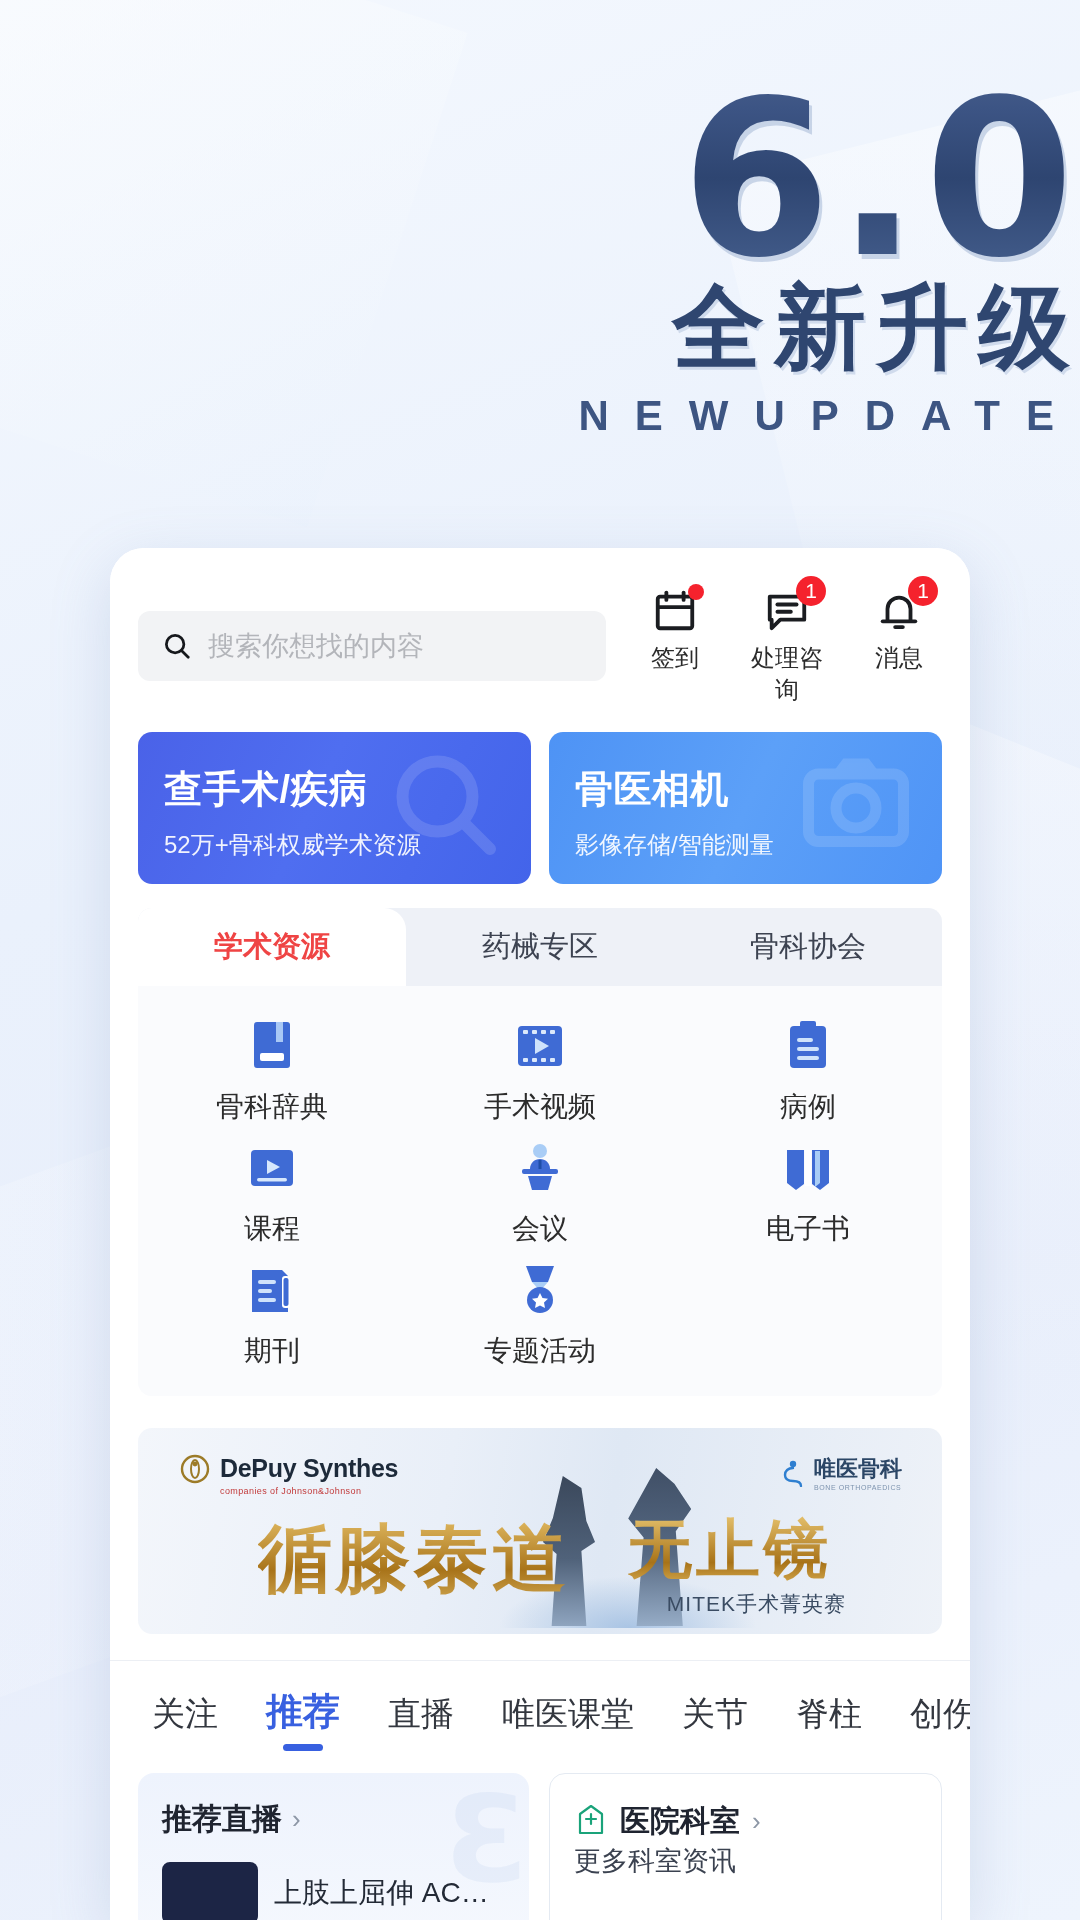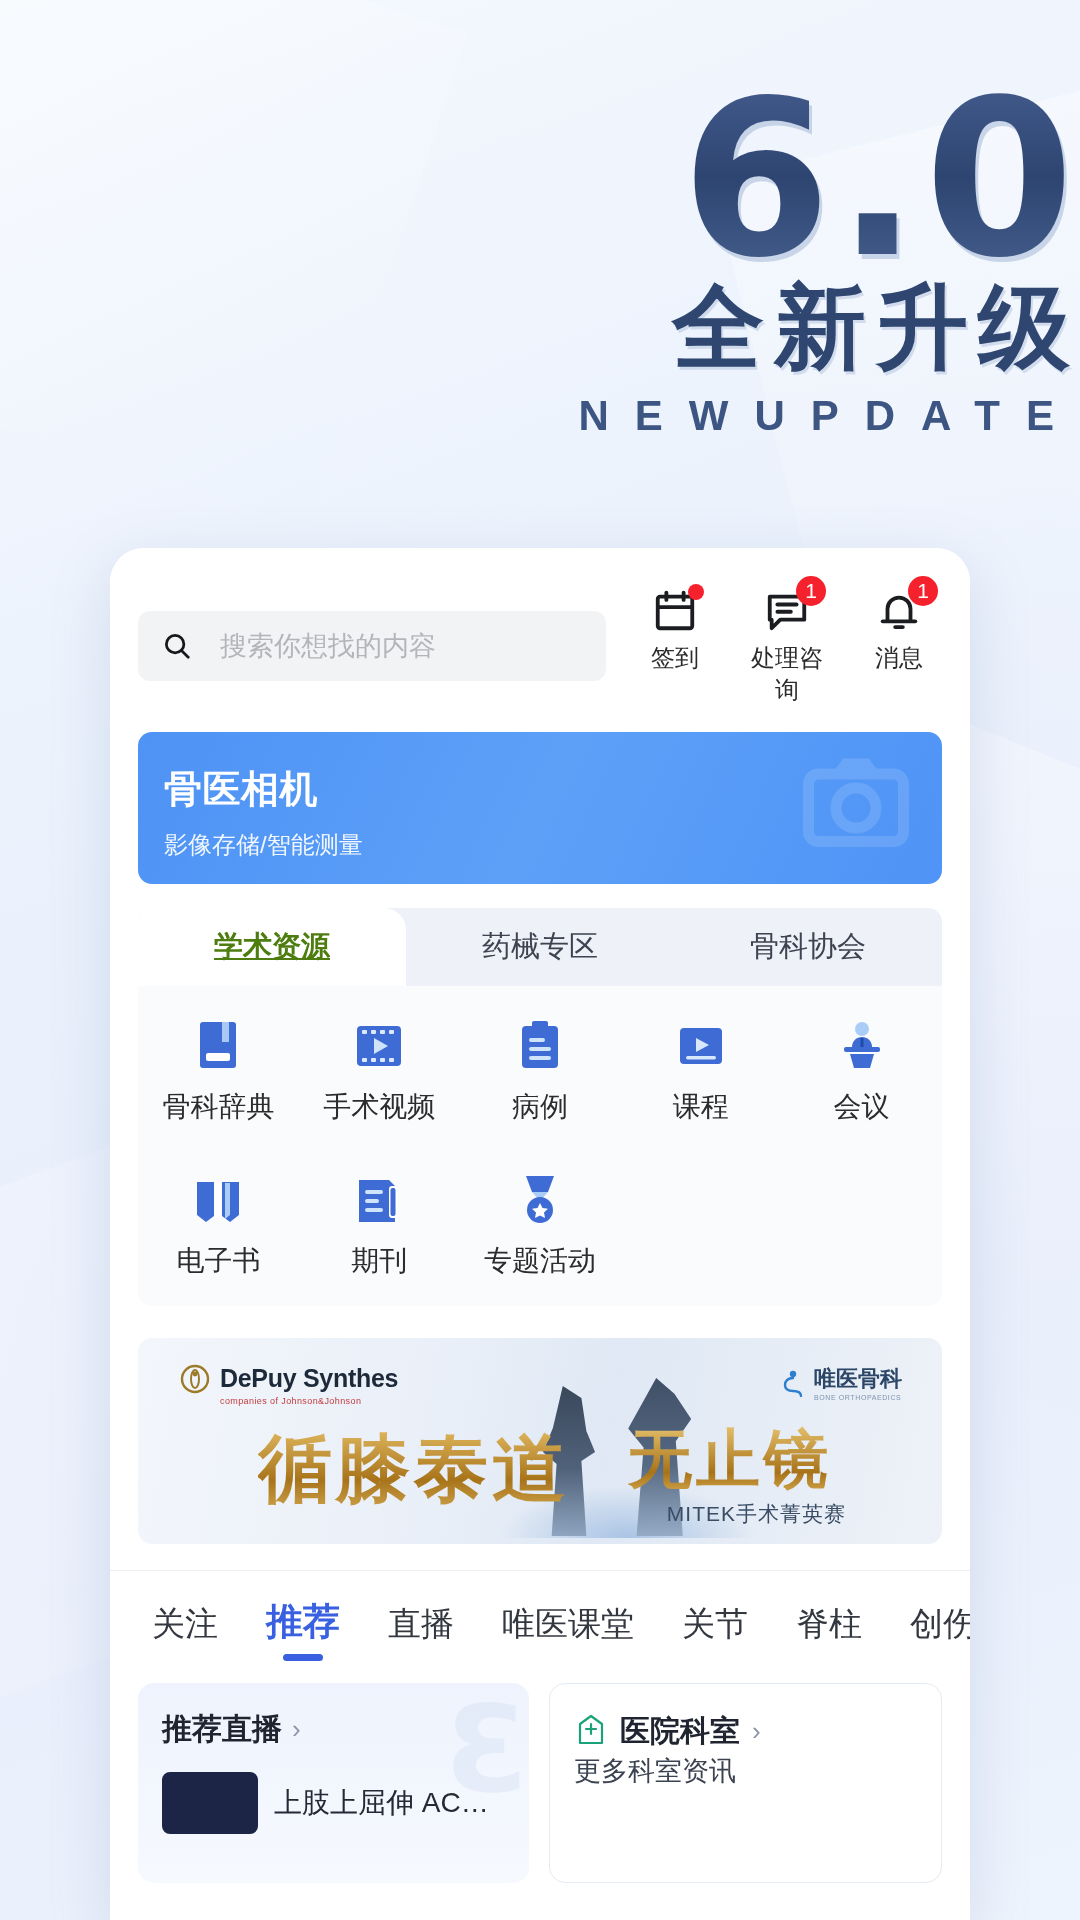--- a/index.html
+++ b/index.html
@@ -63,21 +63,21 @@
     box-shadow:0 18px 60px rgba(110,135,180,.22);
     overflow:hidden;
   }
   #screen{position:absolute;left:0;top:0;right:0;bottom:0;background:#fff;
     padding:0 28px;box-sizing:border-box;}
 
   
   .searchrow{display:flex;align-items:center;gap:18px;padding-top:38px;}
   .searchbox{
     flex:1;height:70px;background:#f2f3f5;border-radius:12px;
-    display:flex;align-items:center;gap:28px;padding:0 24px;box-sizing:border-box;
+    display:flex;align-items:center;gap:16px;padding:0 24px;box-sizing:border-box;
   }
   .searchbox .sicon{width:30px;height:30px;flex:0 0 auto;}
   .searchbox .sph{font-size:27px;color:#b3b5ba;}
 
   .topacts{display:flex;align-items:flex-start;gap:26px;padding-left:8px;}
   .act{width:86px;text-align:center;position:relative;}
   .act .glyph{height:50px;display:flex;align-items:center;justify-content:center;position:relative;}
   .act .lbl{font-size:24px;color:#2b2b2b;margin-top:6px;display:block;}
   .dot{position:absolute;width:16px;height:16px;border-radius:50%;background:#f5222d;
     top:-2px;right:14px;}
@@ -95,24 +95,24 @@
   .bigcard.b{background:linear-gradient(115deg,#4e93f5 0%,#5ca0f8 50%,#4f94f6 100%);}
   .bigcard .t{font-size:38px;font-weight:bold;letter-spacing:.5px;}
   .bigcard .s{font-size:24px;margin-top:14px;color:rgba(255,255,255,.92);}
   .bigcard .wm{position:absolute;right:26px;top:12px;opacity:.13;}
 
   
   .tabcard{margin-top:24px;background:#fafbfd;border-radius:14px;overflow:hidden;}
   .tabbar{display:flex;height:78px;background:#eef1f7;}
   .tab{flex:1;display:flex;align-items:center;justify-content:center;
     font-size:29px;color:#3d4351;}
-  .tab.active{background:#ffffff;color:#4d7c0f;font-weight:bold;
-    border-radius:0 22px 0 0;text-decoration:underline;}
-  .grid{display:grid;grid-template-columns:repeat(5,1fr);
-    padding:30px 0 26px 0;row-gap:44px;background:#fafbfd;}
+  .tab.active{background:#ffffff;color:#ef4444;font-weight:bold;
+    border-radius:0 22px 0 0;}
+  .grid{display:grid;grid-template-columns:repeat(3,1fr);
+    padding:30px 0 26px 0;row-gap:12px;background:#fafbfd;}
   .gitem{display:flex;flex-direction:column;align-items:center;gap:12px;}
   .gitem .gl{font-size:28px;color:#2c2c2c;}
   .gico{width:60px;height:60px;}
 
   
   .banner{margin-top:32px;height:206px;border-radius:14px;overflow:hidden;position:relative;
     background:linear-gradient(100deg,#f3f6fb 0%,#e9eff8 38%,#dfe8f4 58%,#eef2f8 100%);}
   .banner .depuy{position:absolute;left:42px;top:26px;display:flex;align-items:flex-start;gap:10px;}
   .banner .dpname{font-size:25px;font-weight:bold;color:#1d2a3a;letter-spacing:-.3px;}
   .banner .dpsub{font-size:9px;color:#c23b3b;margin-top:3px;letter-spacing:.4px;}
@@ -231,20 +231,30 @@
             <path d="M10 20.4h4" stroke-linecap="round"></path>
           </svg>
           <span class="badge">1</span>
         </div>
         <span class="lbl">消息</span>
       </div>
     </div>
   </div>
 
   <div class="bigcards">
+    <div class="bigcard a">
+      <div class="wm">
+        <svg viewBox="0 0 24 24" width="120" height="120" fill="none" stroke="#fff" stroke-width="2.4">
+          <circle cx="10.5" cy="10.5" r="7"></circle>
+              <line x1="15.6" y1="15.6" x2="21" y2="21" stroke-linecap="round"></line>
+        </svg>
+      </div>
+      <div class="t">查手术/疾病</div>
+      <div class="s">52万+骨科权威学术资源</div>
+    </div>
     <div class="bigcard b">
       <div class="wm">
         <svg viewBox="0 0 24 24" width="120" height="120" fill="none" stroke="#fff" stroke-width="2.2">
           <rect x="2.5" y="6" width="19" height="13.5" rx="2"></rect>
           <circle cx="12" cy="12.8" r="4"></circle>
           <path d="M8.5 6l1.5-2h4l1.5 2"></path>
         </svg>
       </div>
       <div class="t">骨医相机</div>
       <div class="s">影像存储/智能测量</div>

